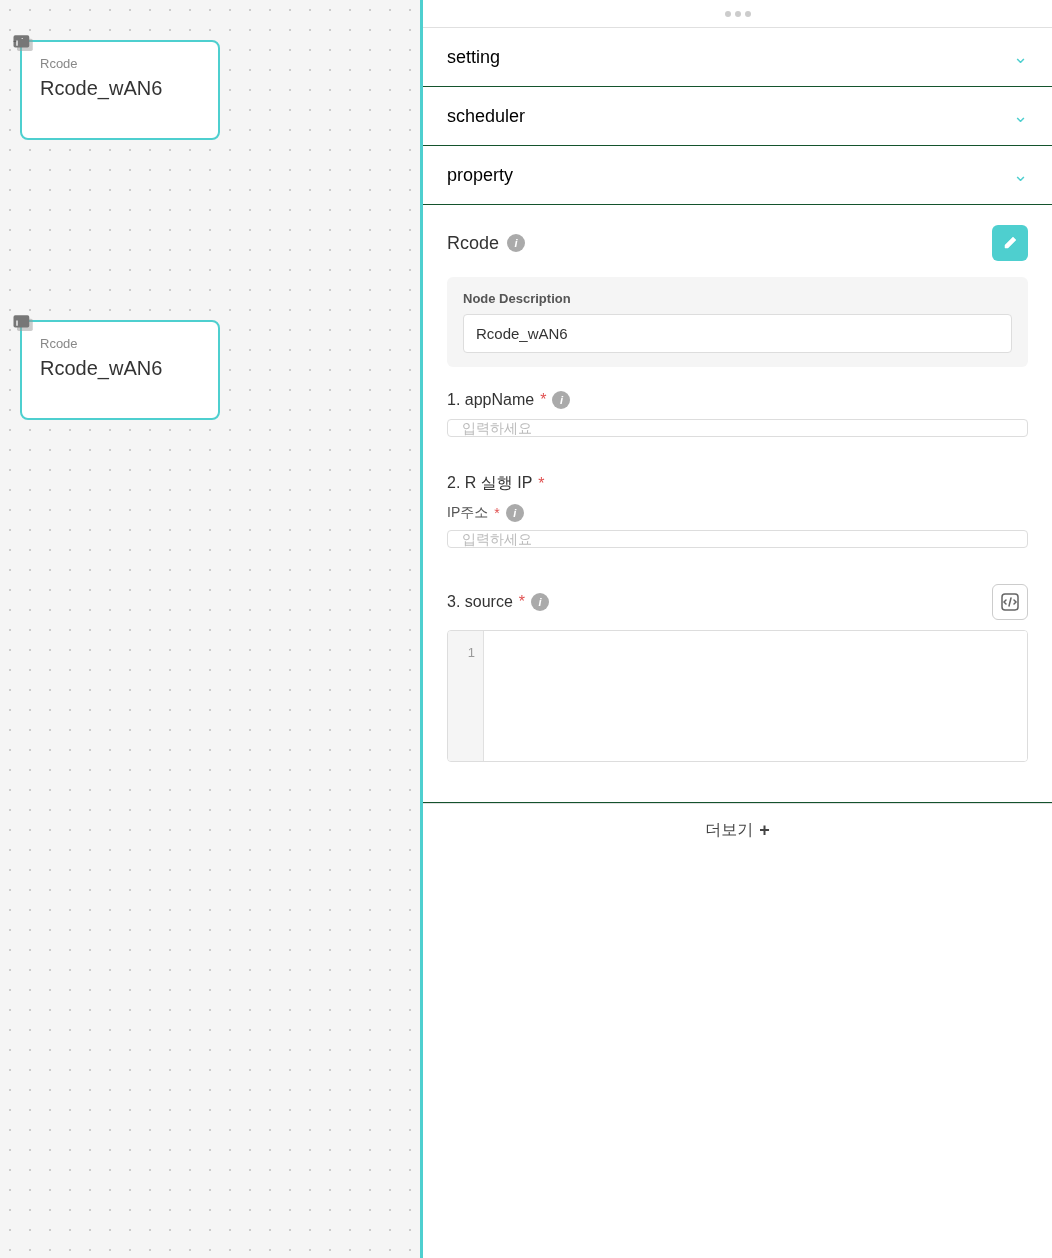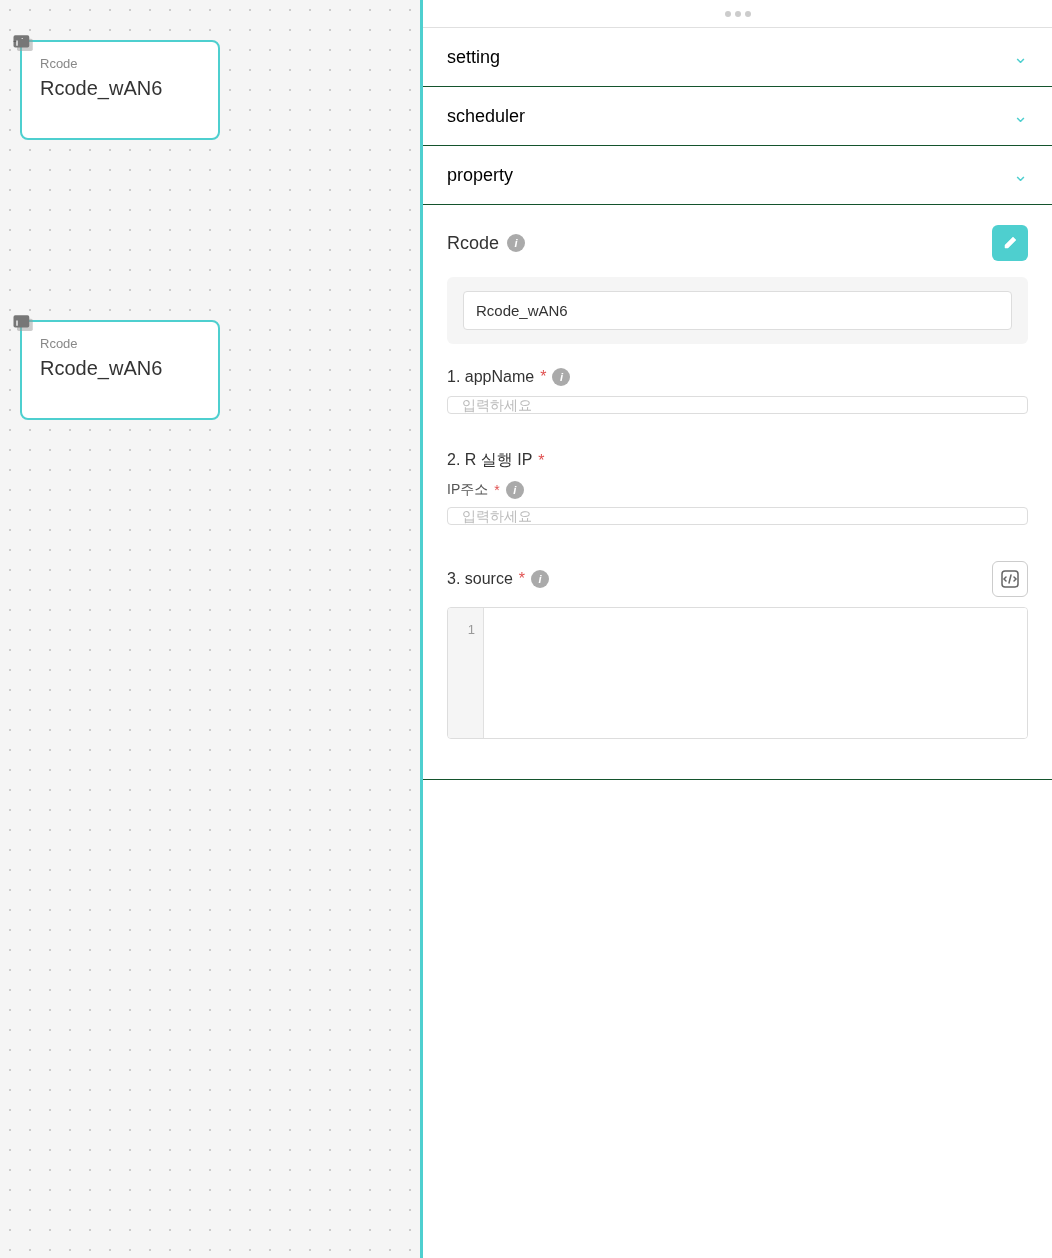--- a/index.html
+++ b/index.html
@@ -426,20 +426,21 @@
           <span class="info-icon">i</span>
         </div>
         <div class="edit-btn">
           <svg width="18" height="18" viewBox="0 0 18 18" fill="none">
             <path d="M12 3L15 6L7 14H4V11L12 3Z" fill="white" stroke="white" stroke-width="0.5"></path>
           </svg>
         </div>
       </div>
 
       <div class="desc-box">
+        <div class="desc-label">Node Description</div>
         <input class="desc-input" type="text" value="Rcode_wAN6" style="">
       </div>
 
       <div class="field-section">
         <div class="field-title">
           <span>1. appName</span>
           <span class="required">*</span>
           <span class="info-icon">i</span>
         </div>
         <input class="field-input" type="text" placeholder="입력하세요" style="">
@@ -478,14 +479,18 @@
           <div class="line-numbers">
             <div>1</div>
           </div>
           <div class="code-area" contenteditable="true" style=""></div>
         </div>
       </div>
 
     </div>
   </div>
 
+  <div class="more-bar">
+    <span>더보기</span>
+    <span class="more-bar-plus">+</span>
+  </div>
 
 </div>
 
 </body></html>

